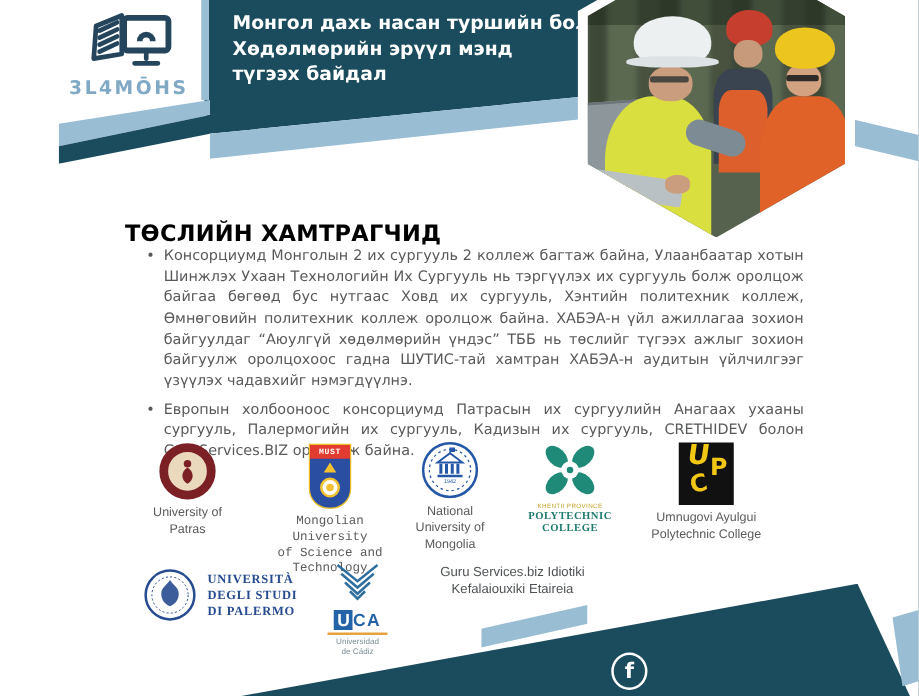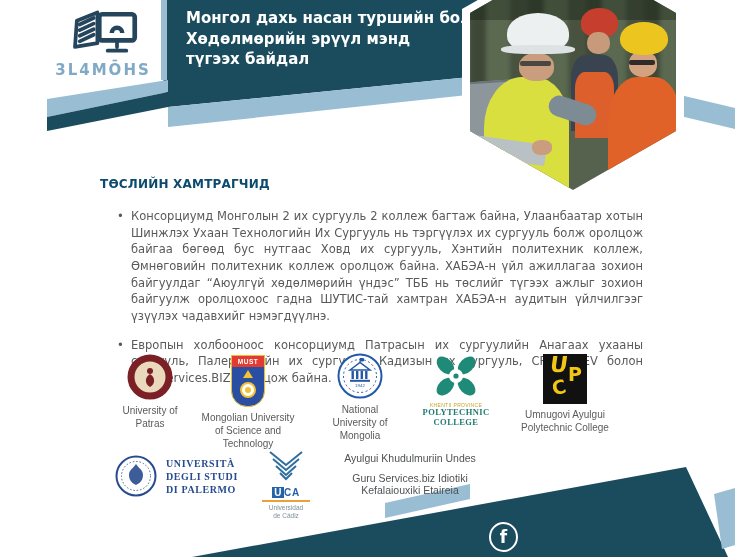--- a/index.html
+++ b/index.html
@@ -54,26 +54,26 @@
   .helmet-r{left:54%;top:23%;width:18%;height:12%;background:#c63f2e;border-radius:50% 50% 40% 40%;}
   .face-2{left:57%;top:33%;width:11%;height:9.5%;background:#c79a7b;border-radius:45%;}
   .shirt-2{left:49%;top:43%;width:23%;height:32%;background:#3a4450;border-radius:30% 30% 0 0;}
   .vest-o2{left:51%;top:50%;width:19%;height:28%;background:#dd5f2b;border-radius:25% 25% 0 0;}
   .helmet-y{left:73%;top:29%;width:23%;height:14%;background:#edc51f;border-radius:50% 50% 45% 45%;}
   .face-3{left:77%;top:41%;width:14%;height:11%;background:#d2a281;border-radius:45%;}
   .glasses-3{left:77%;top:44.8%;width:13%;height:2.2%;background:#2e2b28;border-radius:2px;}
   .vest-o3{left:67%;top:52%;width:35%;height:48%;background:#e06228;border-radius:40% 35% 0 0;}
 
   
-  .heading{left:100px;top:177px;font-family:"DejaVu Sans",sans-serif;font-weight:bold;font-size:12px;
-           color:#0c4a6e;letter-spacing:.2px;}
+  .heading{left:100px;top:177px;font-family:"DejaVu Sans",sans-serif;font-weight:bold;font-size:18px;
+           color:#000000;letter-spacing:.2px;}
   .bullets{left:100px;top:196px;width:543px;font-family:"DejaVu Sans",sans-serif;font-size:11.5px;
            color:#58595b;line-height:1.45;}
   .bullets ul{list-style:none;margin:0;padding:0;}
-  .bullets li{position:relative;padding-left:31px;margin-bottom:6px;text-align:justify;margin-top:12px;}
+  .bullets li{position:relative;padding-left:31px;margin-bottom:6px;text-align:justify;}
   .bullets li::before{content:"•";position:absolute;left:17px;top:0;color:#58595b;}
 
   
   .l1{text-align:center;z-index:2;}
   .l1 .cap{font-size:10px;color:#5a5b5d;line-height:1.28;margin-top:5px;}
   .gfx{margin:0 auto;display:block;position:relative;}
   .shield{width:32px;height:50px;background:#2a4fa2;border:1.5px solid #edbe2a;border-radius:0 0 16px 16px;
           position:relative;overflow:hidden;margin:0 auto;}
   .shield .hd{height:11px;background:#e23b30;color:#fff;font-size:6.5px;font-weight:bold;text-align:center;
               line-height:11px;letter-spacing:.5px;}
@@ -87,21 +87,21 @@
   .upcbox{width:44px;height:50px;background:#111;position:relative;margin:0 auto;overflow:hidden;}
   .upcbox span{position:absolute;color:#f2c713;font-weight:bold;font-family:"DejaVu Sans",sans-serif;}
   .upc-u{left:7px;top:-2px;font-size:22px;transform:skewX(-8deg);}
   .upc-p{left:25px;top:9px;font-size:19px;}
   .upc-c{left:9px;top:22px;font-size:19px;transform:rotate(-12deg);}
 
   .palermo{left:115px;top:455px;display:flex;gap:9px;align-items:center;z-index:2;}
   .palermo .ptxt{font-family:"Liberation Serif",serif;font-weight:bold;font-size:10px;color:#274b8f;
                  line-height:1.3;letter-spacing:.6px;}
   .uca{left:256px;top:450px;width:60px;text-align:center;z-index:2;}
-  .uca-word{font-weight:bold;font-size:10px;margin-top:1px;}
+  .uca-word{font-weight:bold;font-size:14px;margin-top:1px;}
   .uca-u{background:#2563a8;color:#fff;padding:0 2.5px;}
   .uca-ca{color:#2563a8;letter-spacing:1px;}
   .uca-rule{width:48px;height:2px;background:#e8a13d;margin:2px auto 2px;}
   .uca-sub{font-size:6.5px;color:#7d8f96;line-height:1.25;}
   .pnames{left:330px;top:452px;width:160px;text-align:center;z-index:2;font-size:10.5px;color:#4f5254;}
   .pnames .nm{margin-bottom:7px;line-height:1.2;}
 
   
   .fb-row{left:489px;top:522px;z-index:2;display:flex;align-items:center;gap:11px;}
   .fb-circle{width:25px;height:25px;border:2.5px solid #fff;border-radius:50%;color:#fff;
@@ -179,21 +179,21 @@
 <div class="abs l1" style="left:108px;top:354px;width:84px;">
   <svg class="gfx" width="46" height="46" viewBox="0 0 46 46">
     <circle cx="23" cy="23" r="19" fill="#ead9bd" stroke="#7b2025" stroke-width="7"></circle>
     <circle cx="23" cy="17" r="3" fill="#7b2025"></circle>
     <path d="M23 20 c-5.5 3.5 -5.5 10 0 13 c5.5 -3 5.5 -9.5 0 -13" fill="#7b2025"></path>
   </svg>
   <div class="cap pre">University of
 Patras</div>
 </div>
 
-<div class="abs l1" style="left:196px;top:355px;width:104px;">
+<div class="abs l1" style="left:212px;top:355px;width:104px;font-family:Liberation Mono, monospace;">
   <div class="shield">
     <div class="hd">MUST</div>
     <div class="tri"></div>
     <div class="circ"></div>
   </div>
   <div class="cap pre">Mongolian University
 of Science and
 Technology</div>
 </div>
 
@@ -263,20 +263,19 @@
   </svg>
   <div class="uca-word">
     <span class="uca-u">U</span><span class="uca-ca">CA</span>
   </div>
   <div class="uca-rule"></div>
   <div class="uca-sub pre">Universidad
 de Cádiz</div>
 </div>
 
 <div class="abs pnames">
-  <div class="nm">Ayulgui Khudulmuriin Undes</div>
   <div class="nm pre">Guru Services.biz Idiotiki
 Kefalaiouxiki Etaireia</div>
 </div>
 
 <div class="abs fb-row">
   <div class="fb-circle">f</div>
 </div>
 
 </body></html>

